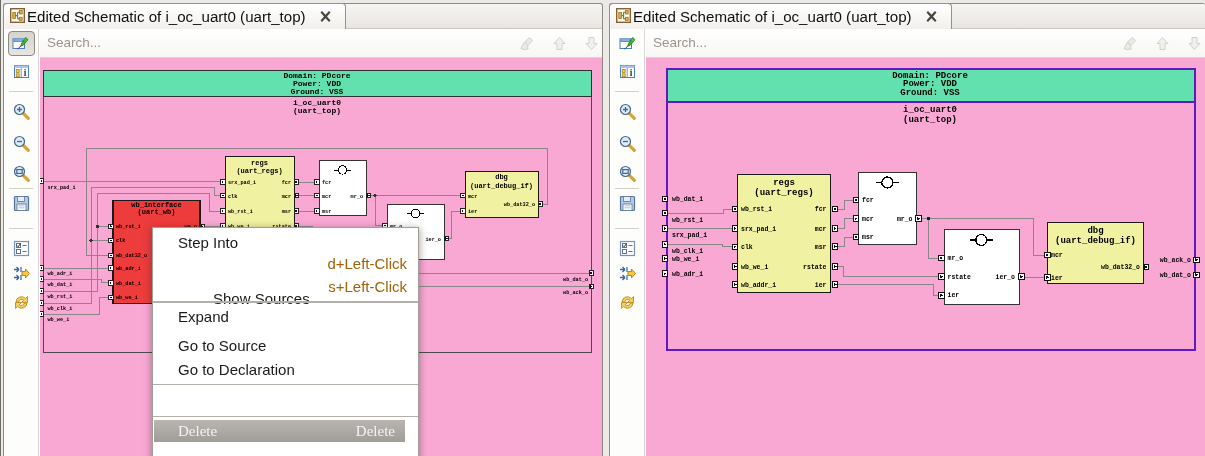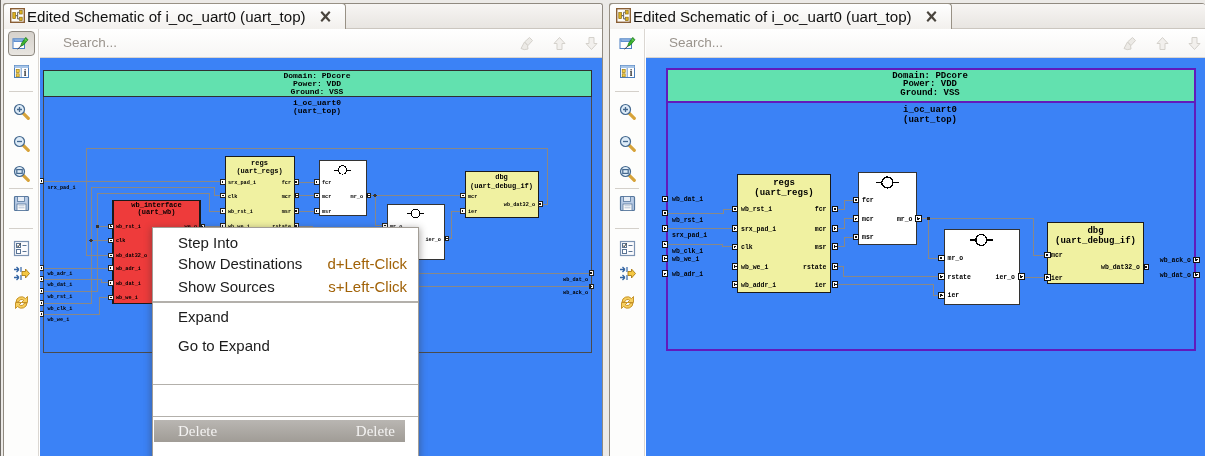--- a/index.html
+++ b/index.html
@@ -4,23 +4,23 @@
 <style>
 * { margin:0; padding:0; box-sizing:border-box; }
 html,body { width:1205px; height:456px; background:#eceae7; font-family:"Liberation Sans",sans-serif; position:relative; overflow:hidden; }
 .panel { position:absolute; top:3px; bottom:0; background:#fff; border:1px solid #908a80; border-bottom:none; border-radius:3px 3px 0 0; }
 .tabstrip { position:absolute; left:0; top:0; right:0; height:25px; background:linear-gradient(#f7f5f3,#e8e5e1); border-bottom:1px solid #cbc6bf; border-radius:3px 3px 0 0; }
 .tab { position:absolute; left:-1px; top:-1px; width:343px; height:26px; background:linear-gradient(#ffffff,#f2f0ed); border:1px solid #989185; border-bottom:none; border-radius:4px 4px 0 0; z-index:2; }
 .tabtitle { position:absolute; left:23px; top:0; height:25px; line-height:25px; font-size:15.1px; color:#101010; white-space:nowrap; letter-spacing:0px; }
 .tabicon { position:absolute; left:6px; top:4px; }
 .tabclose { position:absolute; left:315px; top:6px; }
 .searchrow { position:absolute; left:36px; top:25px; right:0; height:29px; background:linear-gradient(#ffffff,#f7f6f4); border-bottom:1px solid #d9d5d0; }
-.searchtxt { position:absolute; left:7px; top:0; height:28px; line-height:28px; font-size:13.5px; color:#9a948d;margin-left:16px; }
+.searchtxt { position:absolute; left:7px; top:0; height:28px; line-height:28px; font-size:13.5px; color:#9a948d; }
 .toolcol { position:absolute; left:0; top:25px; bottom:0; width:35px; background:#fdfdfc; border-right:1px solid #dbd7d2; }
-.canvas { position:absolute; left:36px; top:54px; right:0; bottom:0; background:#3b82f6; overflow:hidden; }
+.canvas { position:absolute; left:36px; top:54px; right:0; bottom:0; background:#f9a8d4; overflow:hidden; }
 .ticn { position:absolute; left:9px; }
 .tsep { position:absolute; left:5px; width:24px; height:1px; background:#d4d0ca; }
 svg { display:block; }
 .menu { position:absolute; left:152px; top:227px; width:267px; height:251px; background:#ffffff; border:1px solid #a29d96; box-shadow:0 2px 7px 1px rgba(60,55,50,0.42); z-index:50; }
 .mi { position:absolute; left:25px; height:22px; line-height:22px; font-size:15px; color:#1b1b1b; white-space:nowrap; }
 .mk { position:absolute; right:11px; height:22px; line-height:22px; font-size:15px; color:#a16207; }
 .msep { position:absolute; left:0; right:0; height:1px; background:#b3b0ab; }
 .mdel { position:absolute; left:1px; right:13px; top:191.5px; height:22px; background:linear-gradient(#b9b6b2,#a09c96);font-family:Liberation Serif, serif; }
 .mdel .mi, .mdel .mk { color:#f4f3f2; top:0; height:23px; line-height:23px; }
 .mdel .mi { left:24px; } .mdel .mk { right:10px; }
@@ -582,27 +582,27 @@
             <path d="M1046.1 274.7 L1049.2 276.3 L1046.1 277.9 Z" fill="#111" stroke="none"></path>
             <path d="M1144.4 264.4 L1147.5 266.0 L1144.4 267.6 Z" fill="#111" stroke="none"></path>
           </g>
       </g>
     </svg>
   </div>
 </div>
 
 <div class="menu">
   <div class="mi" style="top:3.5px;">Step Into</div>
-  <div class="mi" style="top:24.5px;">Show Destinations</div>
     <div class="mk" style="top:24.5px;">d+Left-Click</div>
-  <div class="mi" style="top:48px;">Show Sources</div>
+  <div class="mi" style="top:60px;margin-left:35px;">Show Sources</div>
     <div class="mk" style="top:48px;">s+Left-Click</div>
   <div class="msep" style="top:72.5px;"></div>
   <div class="mi" style="top:77.5px;">Expand</div>
   <div class="msep" style="top:74px;"></div>
-  <div class="mi" style="top:107px;">Go to Expand</div>
+  <div class="mi" style="top:107px;">Go to Source</div>
+  <div class="mi" style="top:130.5px;">Go to Declaration</div>
   <div class="msep" style="top:155.5px;"></div>
   <div class="msep" style="top:187.5px;"></div>
   <div class="mdel">
     <div class="mi">Delete</div>
       <div class="mk">Delete</div>
   </div>
 </div>
 
 </body></html>

